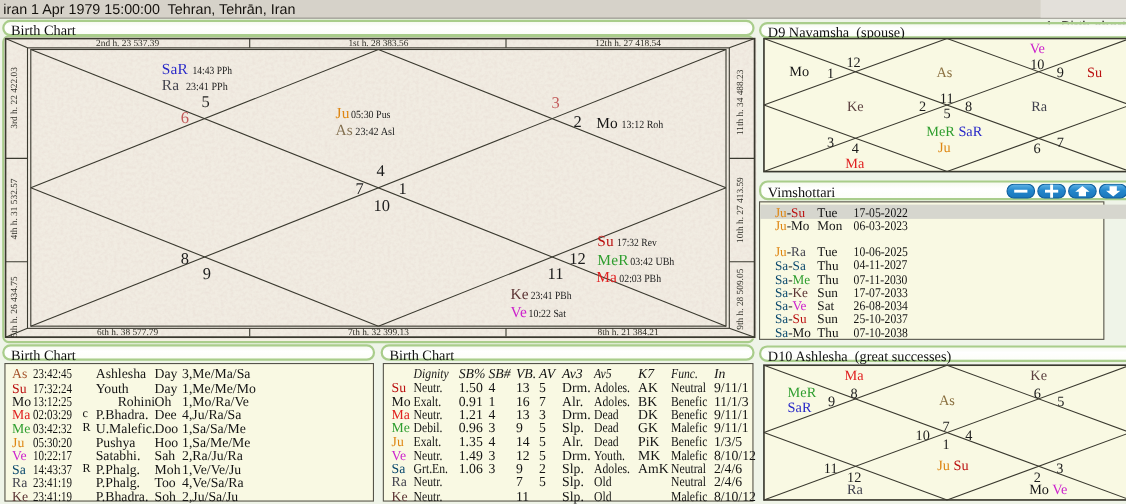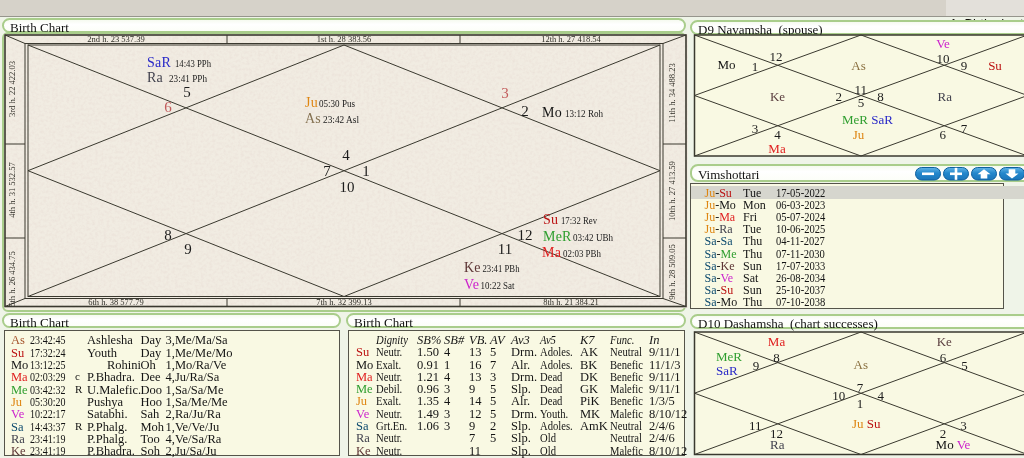--- a/index.html
+++ b/index.html
@@ -23,20 +23,21 @@
 .c-ra{color:#42424e;}
 .c-ke{color:#5c3434;}
 .c-as{color:#a5542c;}
 .tm{display:inline-block;transform:scaleX(0.8);transform-origin:0 50%;}
 .dt{display:inline-block;transform:scaleX(0.88);transform-origin:0 50%;}
 .sq{display:inline-block;transform:scaleX(0.85);transform-origin:0 50%;}
 </style></head>
 <body>
 <div id="hdr" class="abs">
     <span style="position:absolute;left:946px;top:0;width:78px;height:16px;background:#e3e0da;"></span>
+    <span class="t1">iran 1 Apr 1979 15:00:00  Tehran, Tehrān, Iran</span>
     <span class="t2" style="left:950px">1. Birth chart</span>
   </div>
 
 <div class="abs pill" style="left:2px;top:18px;width:684px;height:15px;">
     <span class="tt">Birth Chart</span>
   </div>
 <div class="abs" style="left:2px;top:32px;width:684px;height:280px;border:2px solid #a9cd8b;border-radius:6px;background:#f3f0e2;box-sizing:border-box;"></div>
 <div class="abs" id="bigchart" style="left:4px;top:34px;width:684px;height:274px;">
 <svg width="684" height="274">
 <defs>
@@ -190,32 +191,31 @@
 <rect x="37" y="5.5" width="12" height="2.6"></rect>
 <rect x="41.7" y="0.8" width="2.6" height="12"></rect>
 <polygon points="64.5,7.3 71,2.2 77.5,7.3 74.3,7.3 74.3,11.5 67.7,11.5 67.7,7.3"></polygon>
 <polygon points="92.5,6.5 99,11.6 105.5,6.5 102.3,6.5 102.3,2.3 95.7,2.3 95.7,6.5"></polygon>
 </g>
 </svg>
 </div>
 <div class="abs tbl" id="vimtbl" style="left:690px;top:183px;width:314px;height:126px;">
 <div class="row" style="top:1.5px;background:#d6d6ce;width:333px;"><span style="left:13.5px;"><b class="c-ju" style="font-weight:normal;">Ju</b>-<b class="c-su" style="font-weight:normal;">Su</b></span><span style="left:52px;">Tue</span><span class="dt" style="left:84.5px;">17-05-2022</span></div>
 <div class="row" style="top:13.7px;"><span style="left:13.5px;"><b class="c-ju" style="font-weight:normal;">Ju</b>-<b class="c-mo" style="font-weight:normal;">Mo</b></span><span style="left:52px;">Mon</span><span class="dt" style="left:84.5px;">06-03-2023</span></div>
-<div class="row" style="top:25.9px;"><span style="left:13.5px;"><b class="c-ju" style="font-weight:normal;">Ju</b>-<b class="c-ma" style="font-weight:normal;">Ma</b></span><span style="left:52px;">Fri</span><span class="dt" style="left:84.5px;">05-07-2024</span></div>
 <div class="row" style="top:38.1px;"><span style="left:13.5px;"><b class="c-ju" style="font-weight:normal;">Ju</b>-<b class="c-ra" style="font-weight:normal;">Ra</b></span><span style="left:52px;">Tue</span><span class="dt" style="left:84.5px;">10-06-2025</span></div>
 <div class="row" style="top:50.3px;"><span style="left:13.5px;"><b class="c-sa" style="font-weight:normal;">Sa</b>-<b class="c-sa" style="font-weight:normal;">Sa</b></span><span style="left:52px;">Thu</span><span class="dt" style="left:84.5px;">04-11-2027</span></div>
 <div class="row" style="top:62.5px;"><span style="left:13.5px;"><b class="c-sa" style="font-weight:normal;">Sa</b>-<b class="c-me" style="font-weight:normal;">Me</b></span><span style="left:52px;">Thu</span><span class="dt" style="left:84.5px;">07-11-2030</span></div>
 <div class="row" style="top:74.7px;"><span style="left:13.5px;"><b class="c-sa" style="font-weight:normal;">Sa</b>-<b class="c-ke" style="font-weight:normal;">Ke</b></span><span style="left:52px;">Sun</span><span class="dt" style="left:84.5px;">17-07-2033</span></div>
 <div class="row" style="top:86.9px;"><span style="left:13.5px;"><b class="c-sa" style="font-weight:normal;">Sa</b>-<b class="c-ve" style="font-weight:normal;">Ve</b></span><span style="left:52px;">Sat</span><span class="dt" style="left:84.5px;">26-08-2034</span></div>
 <div class="row" style="top:99.2px;"><span style="left:13.5px;"><b class="c-sa" style="font-weight:normal;">Sa</b>-<b class="c-su" style="font-weight:normal;">Su</b></span><span style="left:52px;">Sun</span><span class="dt" style="left:84.5px;">25-10-2037</span></div>
 <div class="row" style="top:111.4px;"><span style="left:13.5px;"><b class="c-sa" style="font-weight:normal;">Sa</b>-<b class="c-mo" style="font-weight:normal;">Mo</b></span><span style="left:52px;">Thu</span><span class="dt" style="left:84.5px;">07-10-2038</span></div>
 </div>
 
 <div class="abs pill" style="left:690px;top:314px;width:400px;height:15px;">
-    <span class="tt">D10 Dashamsha  (chart successes)</span>
+    <span class="tt">D10 Ashlesha  (great successes)</span>
   </div>
 <div class="abs" id="d10" style="left:692px;top:331px;width:332px;height:127px;">
 <svg width="332" height="127">
 <rect x="2.5" y="1" width="334" height="122.5" fill="#f9f9e3" stroke="#3a392f" stroke-width="1.5"></rect>
 <g fill="none" stroke="#3a392f" stroke-width="1">
 <line x1="2.5" y1="1" x2="335.5" y2="123.5"></line>
 <line x1="335.5" y1="1" x2="2.5" y2="123.5"></line>
 <line x1="169" y1="1" x2="2.5" y2="62.2"></line>
 <line x1="169" y1="1" x2="335.5" y2="62.2"></line>
 <line x1="169" y1="123.5" x2="2.5" y2="62.2"></line>

